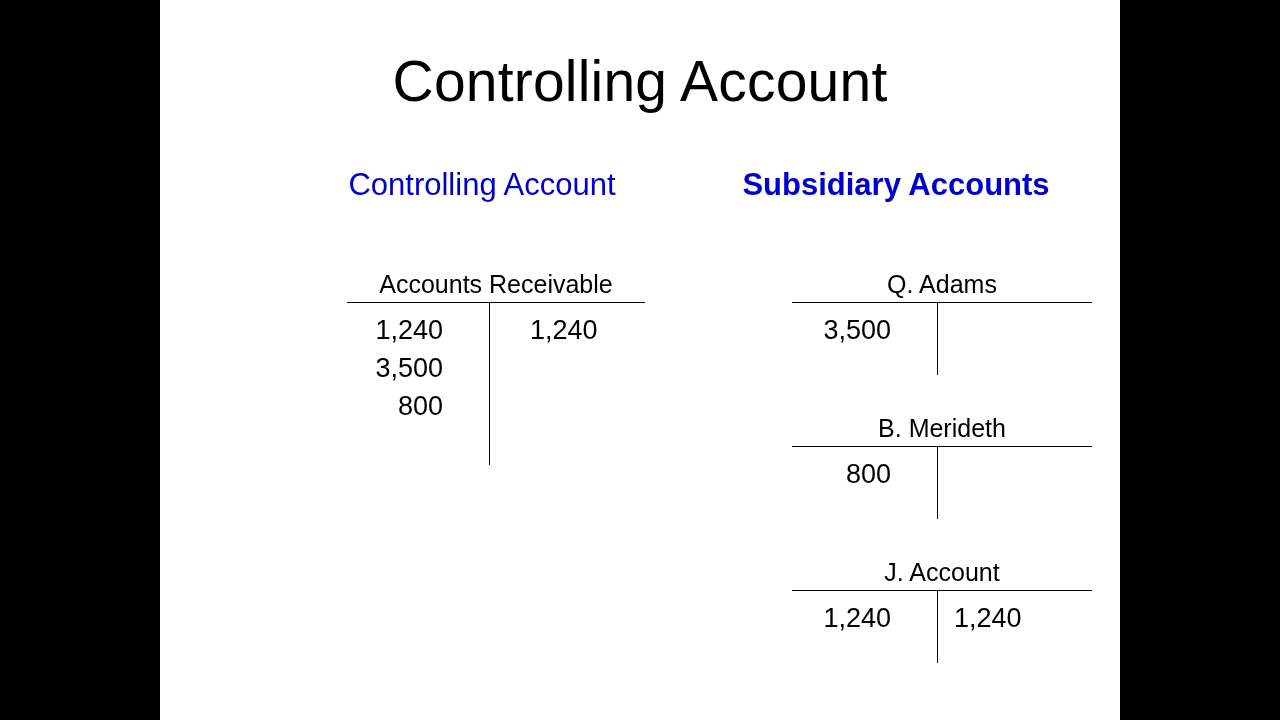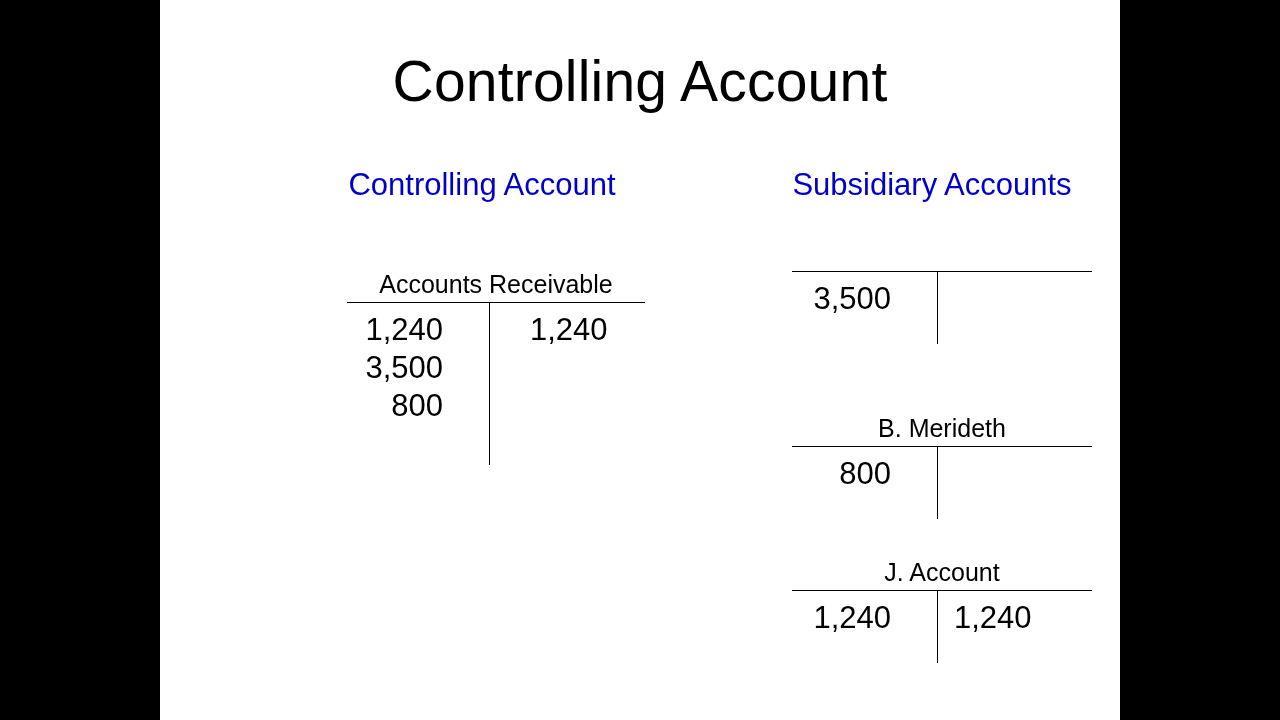--- a/index.html
+++ b/index.html
@@ -59,22 +59,23 @@
     line-height: 1.1;
     color: #0000cc;
     white-space: nowrap;
     text-align: center;
   }
   #heading-controlling {
     left: 162px;
     width: 320px;
   }
   #heading-subsidiary {
-    left: 612px;
+    left: 576px;
     width: 320px;
+    font-weight: bold;
   }
 
   
   .t-account {
     position: absolute;
     margin-top: 38px;
   }
   .t-account-title {
     font-size: 25px;
     line-height: 1.1;
@@ -92,21 +93,21 @@
     position: relative;
     display: flex;
   }
   .t-divider {
     position: absolute;
     top: 0;
     width: 0;
     border-left: 1.6px solid #000000;
   }
   .t-side {
-    font-size: 31px;
+    font-size: 27px;
     line-height: 38px;
     color: #000000;
     padding-top: 8px;
     box-sizing: border-box;
   }
   .t-side .amount {
     display: block;
     white-space: nowrap;
   }
   .t-debit {
@@ -183,20 +184,21 @@
           <span class="amount">3,500</span>
           <span class="amount">800</span>
         </div>
         <div class="t-side t-credit">
           <span class="amount">1,240</span>
         </div>
       </div>
     </div>
 
     <div class="t-account t-subsidiary" id="t-adams">
+      <div class="t-account-title">Q. Adams</div>
       <div class="t-account-rule"></div>
       <div class="t-account-body">
         <div class="t-divider"></div>
         <div class="t-side t-debit">
           <span class="amount">3,500</span>
         </div>
         <div class="t-side t-credit">
           <span class="amount"></span>
         </div>
       </div>

